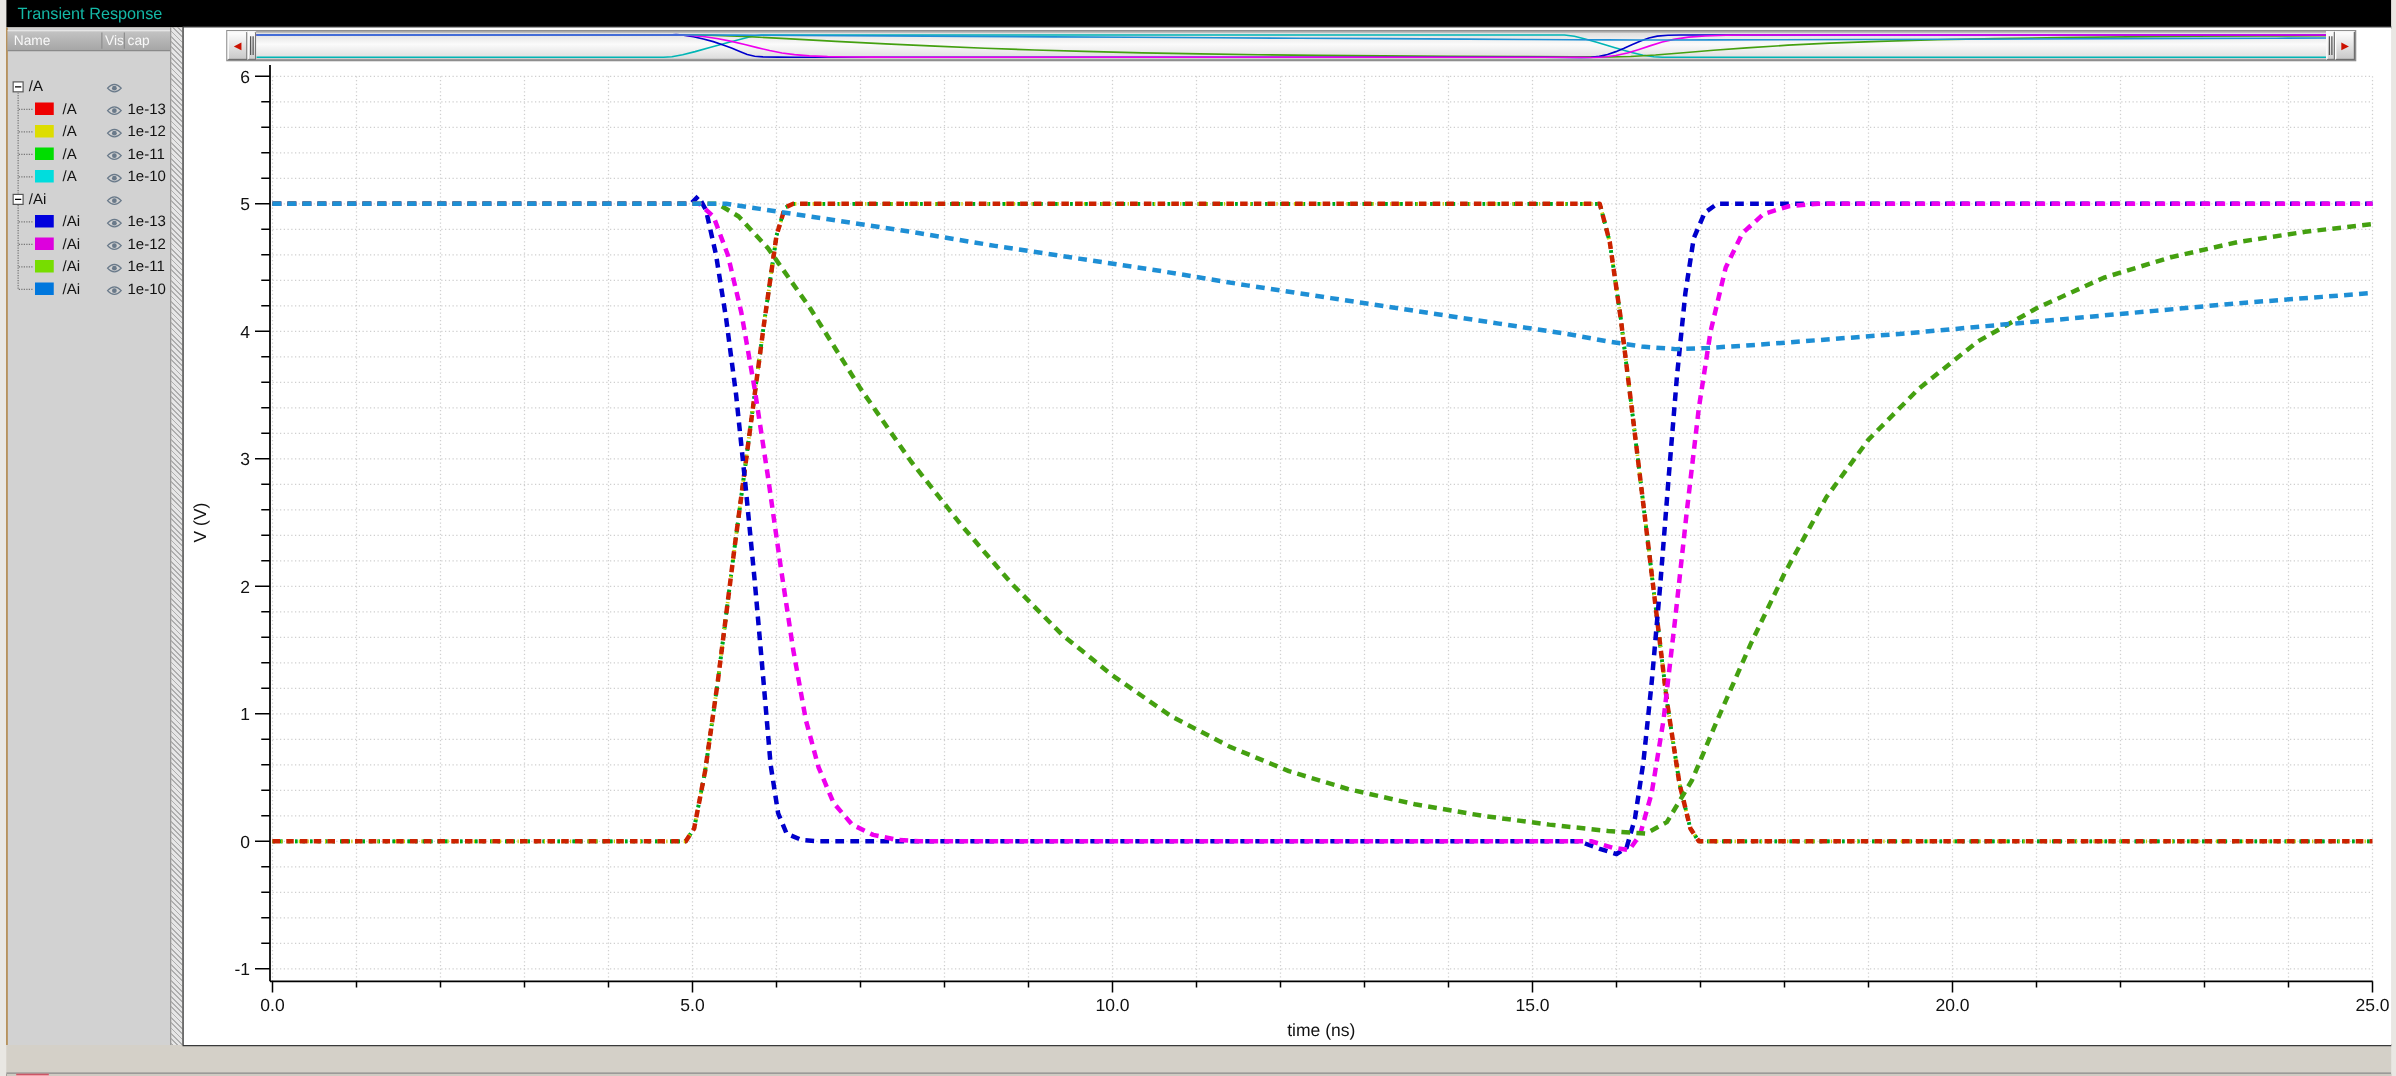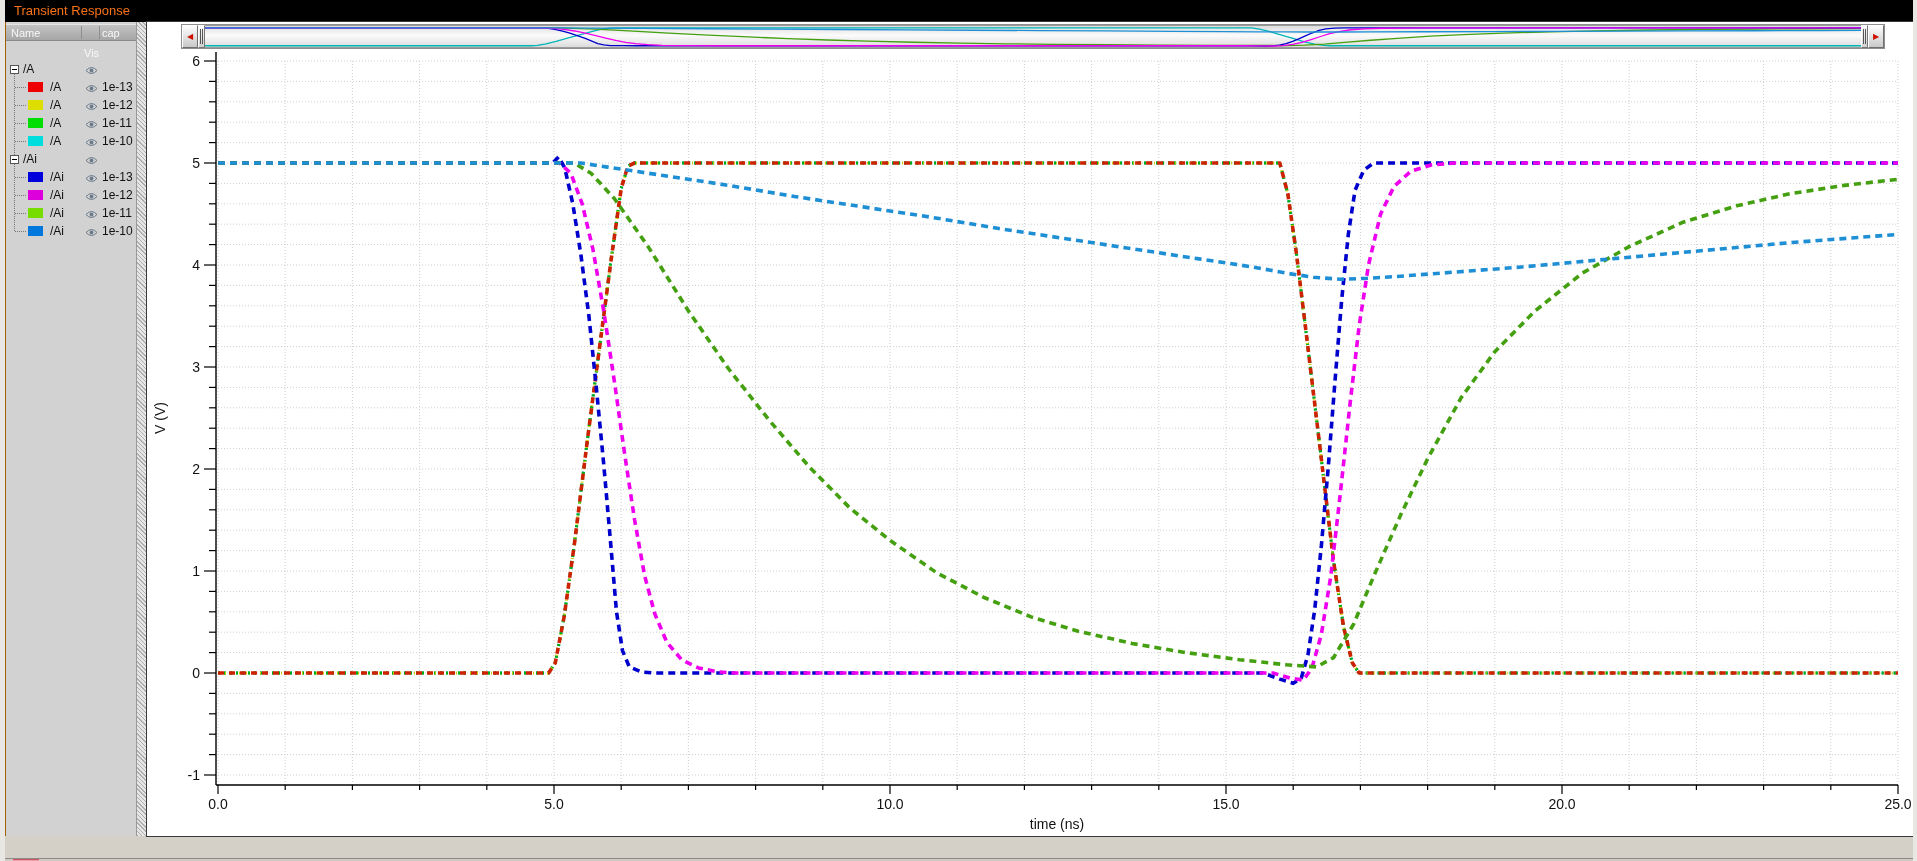--- a/index.html
+++ b/index.html
@@ -1,30 +1,30 @@
 <!DOCTYPE html>
 <html><head>
 <meta charset="utf-8">
 <style>
   html,body{margin:0;padding:0;background:#9a9a9a;}
   *{box-sizing:border-box;}
   .window{position:relative;width:1917px;height:861px;background:#d4d0c8;
     font-family:"Liberation Sans",sans-serif;overflow:hidden;
     border-left:5px solid #e9e7e3;border-right:4px solid #e9e7e3;}
   .titlebar{position:absolute;left:0;top:0;right:0;height:22px;background:#000;
-    color:#f97316;font-size:13px;line-height:22px;padding-left:9px;}
+    color:#14b8a6;font-size:13px;line-height:22px;padding-left:9px;}
   .main{position:absolute;left:0;top:22px;right:0;height:814px;background:#d4d0c8;}
   
   .left-panel{position:absolute;left:0;top:0;width:131px;height:100%;
     background:#d2d2d2;border-left:1px solid #a16207;}
   .panel-header{position:absolute;left:0;top:2px;width:100%;height:17px;
     background:linear-gradient(#c3c3c3,#a6a6a6);border-top:1px solid #e5e5e5;
     border-bottom:1px solid #8a8a8a;color:#f8f8f8;font-size:11px;line-height:16px;}
   .panel-header .col-name{position:absolute;left:5px;top:0;}
-  .panel-header .col-vis{position:absolute;left:78px;top:0;margin-top:20px;}
+  .panel-header .col-vis{position:absolute;left:78px;top:0;}
   .panel-header .col-cap{position:absolute;left:96px;top:0;text-align:center;}
   .panel-header .vsep1,.panel-header .vsep2{position:absolute;top:1px;bottom:1px;width:1px;background:#8f8f8f;}
   .panel-header .vsep1{left:75px;} .panel-header .vsep2{left:93px;}
   .tree{position:absolute;left:0;top:38px;right:0;}
   .trunk{position:absolute;left:8px;width:1px;border-left:1px dotted #777;}
   .trow{position:relative;height:18px;font-size:12px;color:#111;}
   .trow .stub{position:absolute;left:9px;top:9px;width:11px;height:1px;border-top:1px dotted #777;}
   .expbox{position:absolute;left:4px;top:5px;width:9px;height:9px;background:#fff;
     border:1px solid #555;}
   .expbox i{position:absolute;left:1px;right:1px;top:3px;height:1px;background:#000;}

